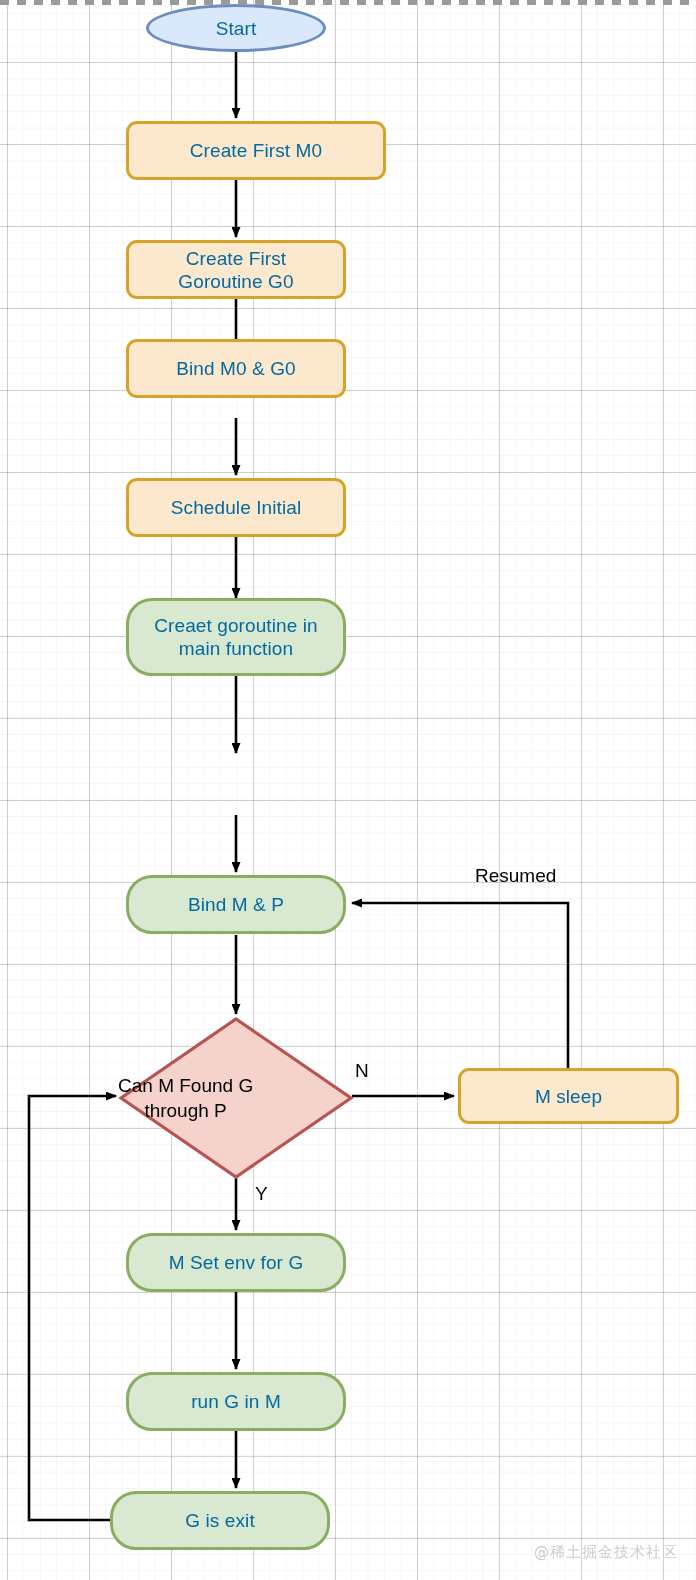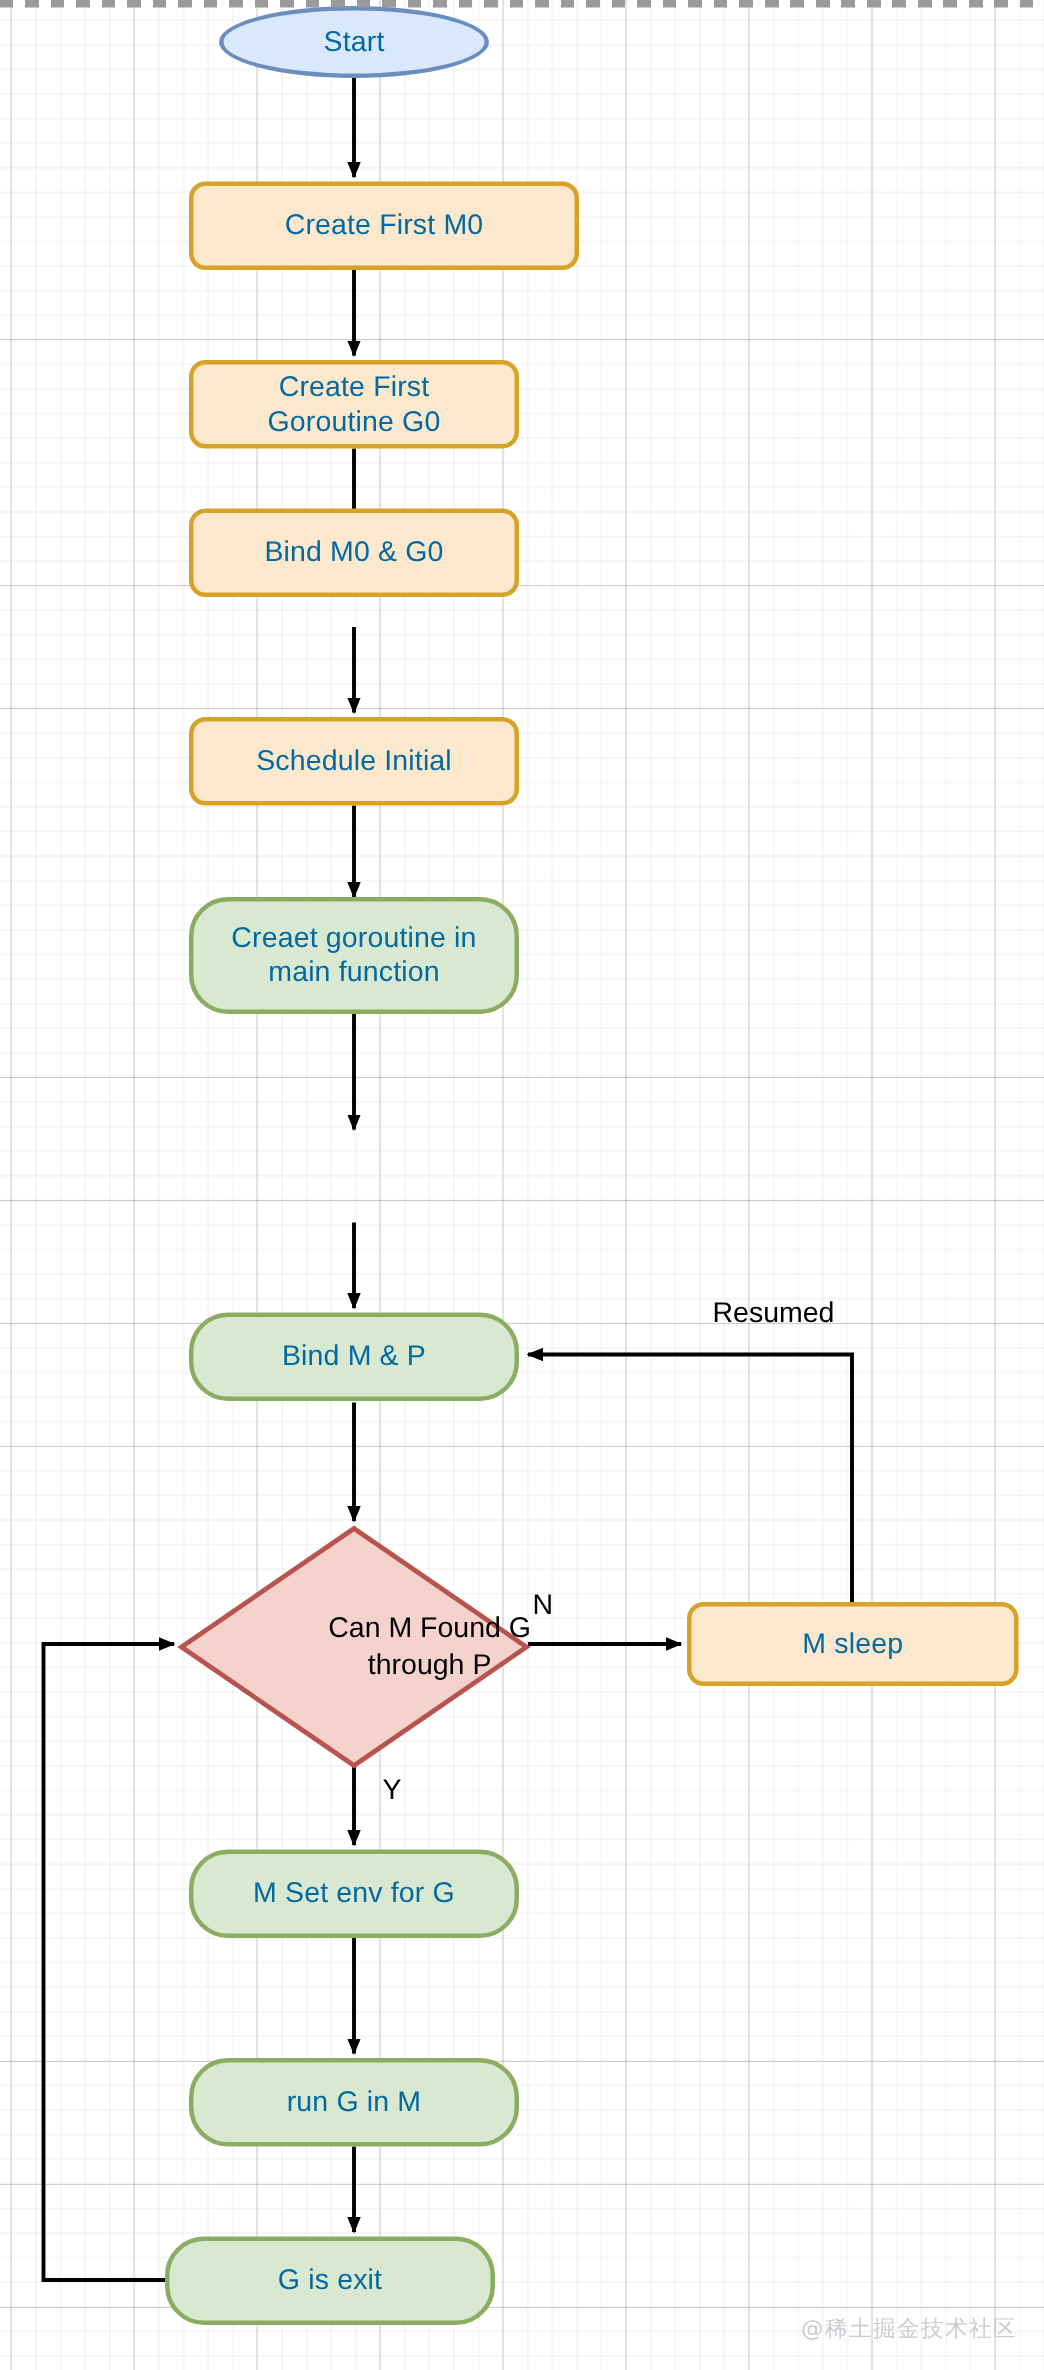--- a/index.html
+++ b/index.html
@@ -74,21 +74,21 @@
     position: absolute;
     z-index: 3;
   }
   .diamond-wrap svg { display: block; }
   .diamond-label {
     position: absolute;
     left: 0; top: 0;
     width: 100%; height: 100%;
     display: flex;
     align-items: center;
-    justify-content: flex-end;
+    justify-content: flex-start;
     text-align: center;
     color: #000000;
     font-size: 19px;
     line-height: 25px;
     pointer-events: none;
   }
   .edge-label {
     position: absolute;
     z-index: 4;
     color: #000000;

